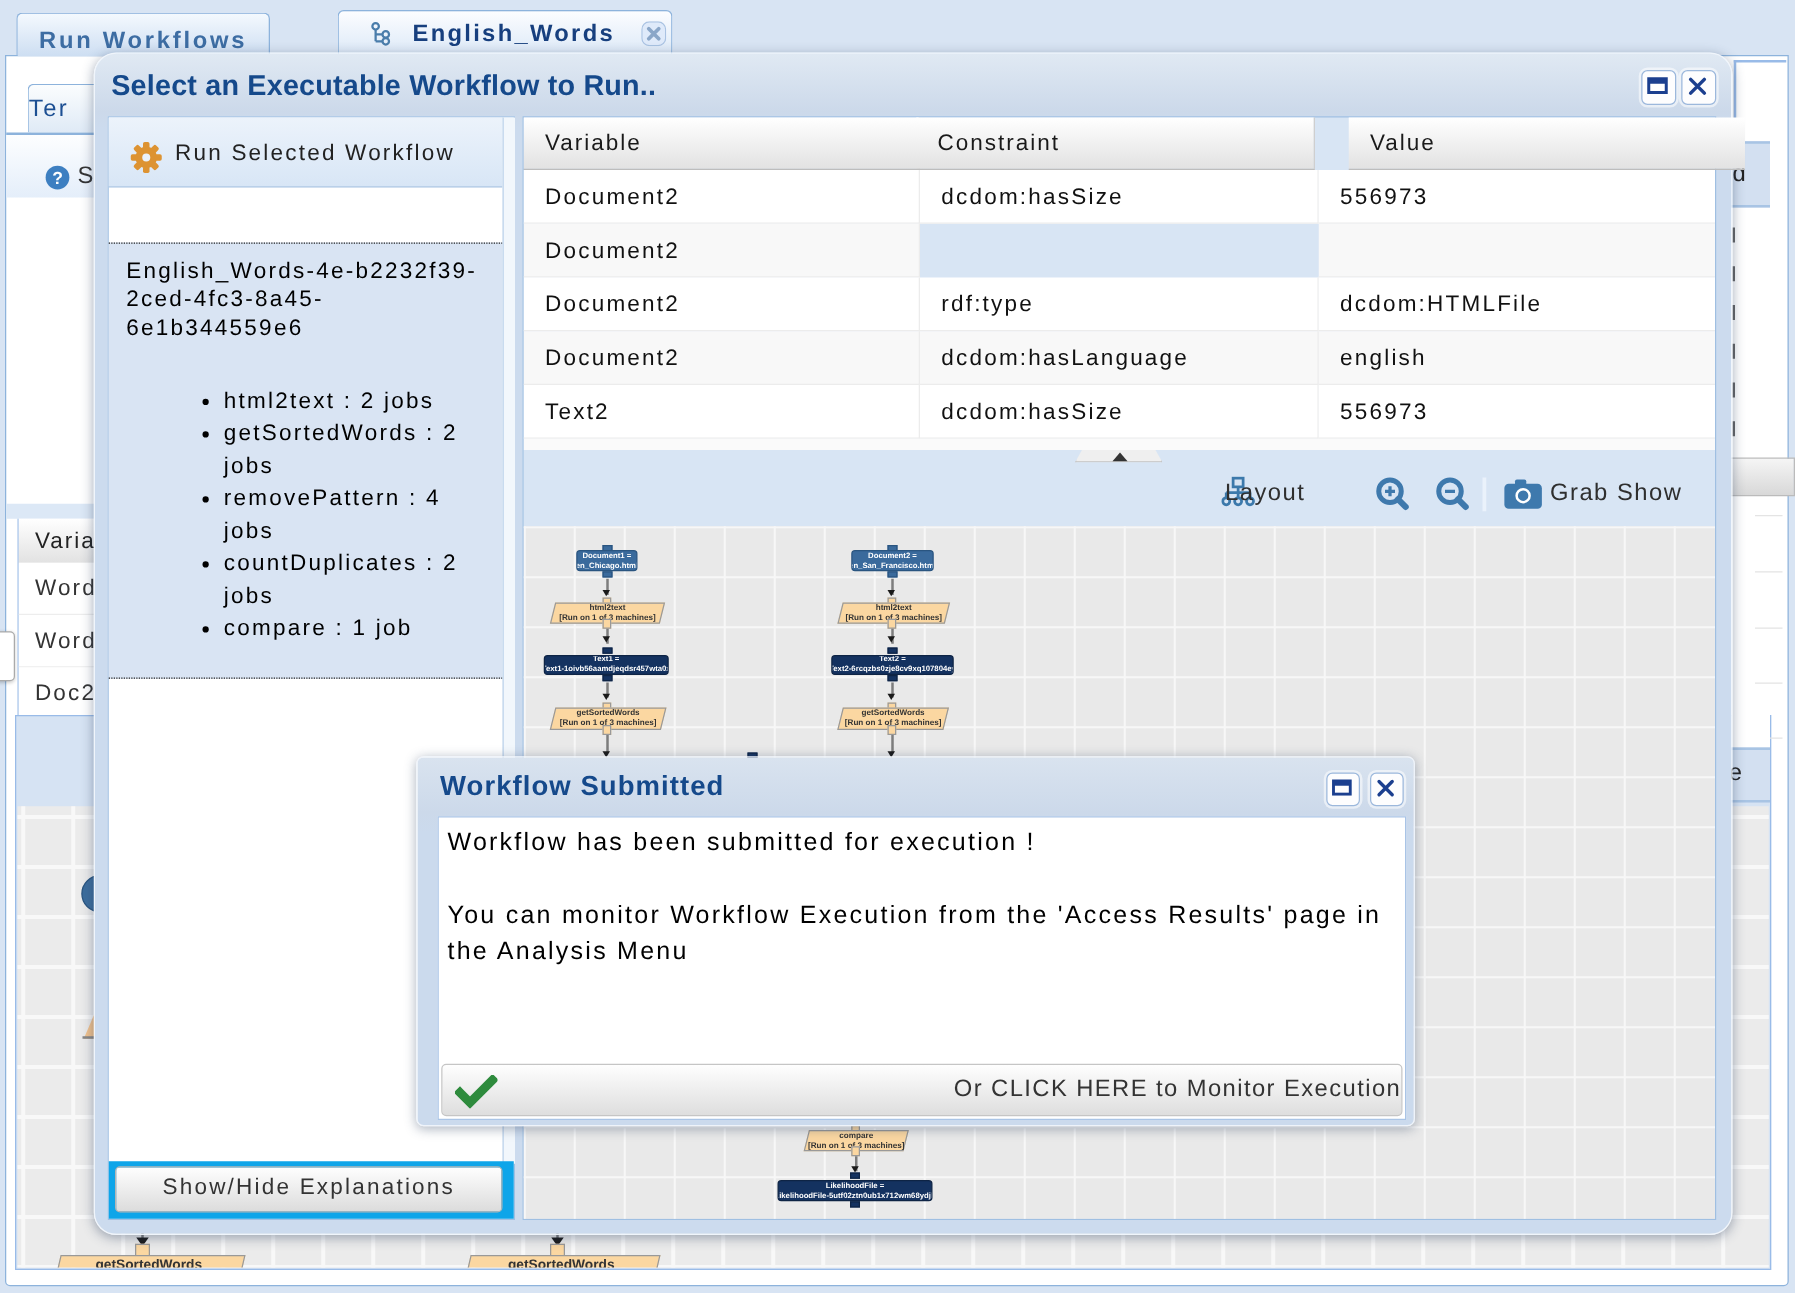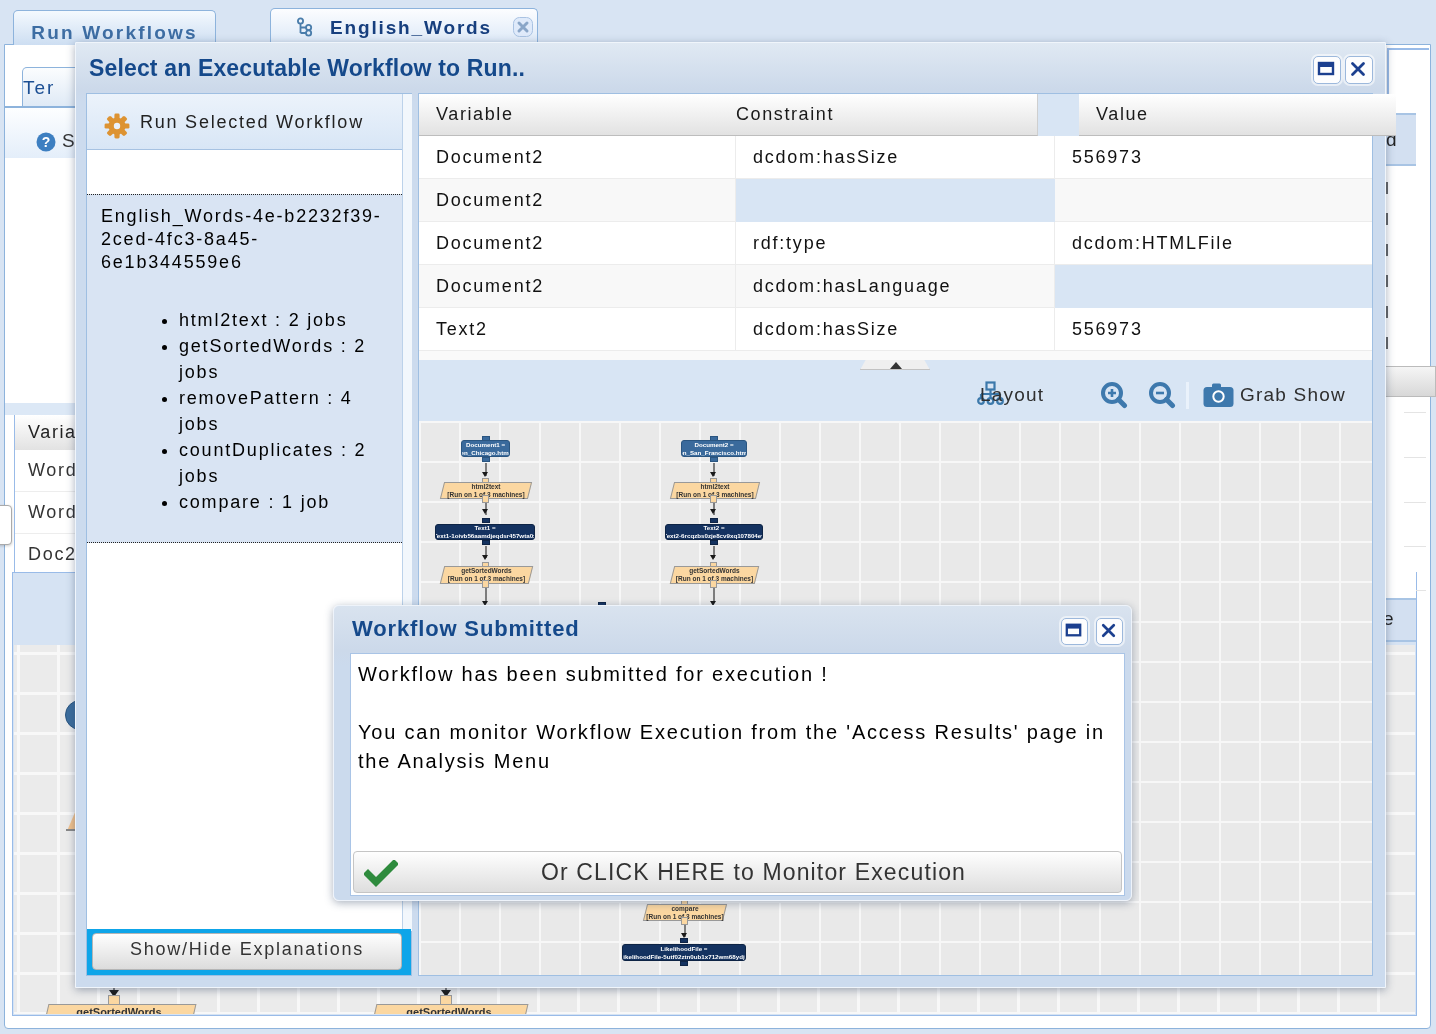--- a/index.html
+++ b/index.html
@@ -51,21 +51,21 @@
   align-items:center;justify-content:center;box-sizing:border-box;white-space:nowrap;overflow:hidden;}
 .port{position:absolute;width:8px;height:5px;background:#3a6a9c;border:1px solid #2a5580;box-sizing:border-box;}
 .nport{position:absolute;width:8px;height:5px;background:#143260;border:1px solid #0e2445;box-sizing:border-box;}
 .pn{position:absolute;}
 .pn .bg{position:absolute;left:0;top:0;right:0;bottom:0;transform:skewX(-14deg);
   background:#fbd7a1;border:1px solid #999;box-sizing:border-box;}
 .pn .tx{position:relative;width:100%;font-size:6.5px;line-height:8px;font-weight:bold;color:#333;
   text-align:center;top:50%;transform:translateY(-50%);white-space:nowrap;}
 .ptab{position:absolute;width:7px;height:8px;background:#fbd7a1;border:1px solid #999;box-sizing:border-box;}
 
-#modal{position:absolute;left:75px;top:42px;width:1311px;height:946px;border-radius:1px;
+#modal{position:absolute;left:75px;top:42px;width:1311px;height:946px;border-radius:18px;
   background:linear-gradient(#e0e9f3 0px,#ccd9ea 46px,#ccdbee 60px,#ccdbee 100%);
   border:1px solid #f0f5fb;box-shadow:0 2px 9px rgba(45,65,95,.42);box-sizing:border-box;z-index:10;}
 #mtitle{position:absolute;left:13px;top:12px;font-size:23px;font-weight:bold;color:#15498b;letter-spacing:0.15px;}
 .wbtn{position:absolute;width:26px;height:26px;background:#fdfdfe;border:1px solid #9cb8dc;
   border-radius:5px;box-shadow:0 0 0 2px rgba(255,255,255,.55);}
 
 #lpanel{position:absolute;left:10px;top:50px;width:326px;height:883px;border:1px solid #9fbfe2;
   background:#fff;box-sizing:border-box;}
 #runbar{position:absolute;left:0;top:0;width:315px;height:56px;
   background:linear-gradient(#ecf3fb,#d8e6f6);border-bottom:1px solid #a6c2e2;box-sizing:border-box;}
@@ -108,22 +108,22 @@
 
 #dlg{position:absolute;left:333px;top:605px;width:799px;height:296px;border-radius:6px;
   background:linear-gradient(#d9e3ef 0px,#ccd9ea 44px,#cbdaed 60px,#cbdaed 100%);
   border:1px solid #eef3fa;box-shadow:0 2px 9px rgba(45,65,95,.4);box-sizing:border-box;z-index:20;}
 #dlg .title{position:absolute;left:18px;top:10px;font-size:22px;font-weight:bold;color:#15498b;letter-spacing:0.85px;}
 #dbody{position:absolute;left:16px;top:47px;width:775px;height:243px;background:#fff;
   border:1px solid #a9c4e6;box-sizing:border-box;font-size:20px;line-height:29px;color:#000;letter-spacing:1.8px;}
 #dbody .txt{position:absolute;left:7px;top:6px;width:750px;white-space:nowrap;}
 #dbtn{position:absolute;left:2px;bottom:2px;width:769px;height:42px;border:1px solid #c5c5c5;
   border-radius:4px;background:linear-gradient(#fefefe,#dedede);box-sizing:border-box;}
-#dbtn .t{position:absolute;left:0;width:100%;text-align:center;top:0;line-height:40px;
-  font-size:23px;color:#333;padding-left:32px;box-sizing:border-box;letter-spacing:1.15px;}
+#dbtn .t{position:absolute;left:0;width:100%;text-align:right;top:0;line-height:40px;
+  font-size:19px;color:#333;padding-left:32px;box-sizing:border-box;letter-spacing:1.15px;}
 .wbtn2{position:absolute;width:25px;height:25px;background:#fdfdfe;border:1px solid #9cb8dc;
   border-radius:5px;box-shadow:0 0 0 2px rgba(255,255,255,.55);}
 </style></head>
 <body>
 
 <div id="page"></div>
 <div style="position:absolute;left:-7px;top:505px;width:17px;height:38px;background:#fff;border:1px solid #aaa;border-radius:4px;box-shadow:0 1px 3px rgba(0,0,0,.2)"></div>
 <div id="tab1" class="tab">Run Workflows</div>
 <div id="tab2" class="tab">
   <svg style="position:absolute;left:24px;top:8px" width="22" height="22" viewBox="0 0 22 22">
@@ -257,33 +257,34 @@
         <li>compare : 1 job</li>
       </ul>
     </div>
     <div id="lgut"></div>
     <div id="lfoot">
         <div id="sbtn">Show/Hide Explanations</div>
       </div>
   </div>
   <div id="rpanel">
     <div class="hcell" style="left:0;width:317px">Variable</div>
-    <div class="hcell" style="left:300px;width:319px">Constraint</div>
+    <div class="hcell" style="left:314px;width:319px">Constraint</div>
     <div class="hcell" style="left:660px;width:317px;border-right:none">Value</div>
 
     <div class="tcell" style="left:0;top:42px;width:317px">Document2</div>
     <div class="tcell" style="left:317px;top:42px;width:319px">dcdom:hasSize</div>
     <div class="tcell" style="left:636px;top:42px;width:317px;border-right:none">556973</div>
     <div class="tcell" style="left:0;top:85px;width:317px;background:#f8f8f8">Document2</div>
     <div class="tcell" style="left:636px;top:85px;width:317px;border-right:none;background:#f8f8f8"></div>
     <div class="tcell" style="left:0;top:128px;width:317px">Document2</div>
     <div class="tcell" style="left:317px;top:128px;width:319px">rdf:type</div>
     <div class="tcell" style="left:636px;top:128px;width:317px;border-right:none">dcdom:HTMLFile</div>
     <div class="tcell" style="left:0;top:171px;width:317px;background:#f8f8f8">Document2</div>
     <div class="tcell" style="left:317px;top:171px;width:319px;background:#f8f8f8">dcdom:hasLanguage</div>
+    <div class="tcell" style="left:636px;top:171px;width:317px;border-right:none;background:#f8f8f8">english</div>
     <div class="tcell" style="left:0;top:214px;width:317px">Text2</div>
     <div class="tcell" style="left:317px;top:214px;width:319px">dcdom:hasSize</div>
     <div class="tcell" style="left:636px;top:214px;width:317px;border-right:none">556973</div>
     <div id="scrollstrip"></div>
     <div id="gtoolbar">
       <div id="scrollbtn"></div>
       <svg style="position:absolute;left:558px;top:21px" width="27" height="27" viewBox="0 0 27 27">
         <g fill="none" stroke="#3c79ab" stroke-width="2.2">
           <rect x="9.5" y="1.5" width="8" height="7"></rect>
           <path d="M13.5 8.5 V13 M4 13 H23 M4 13 V17 M13.5 13 V17 M23 13 V17"></path>

